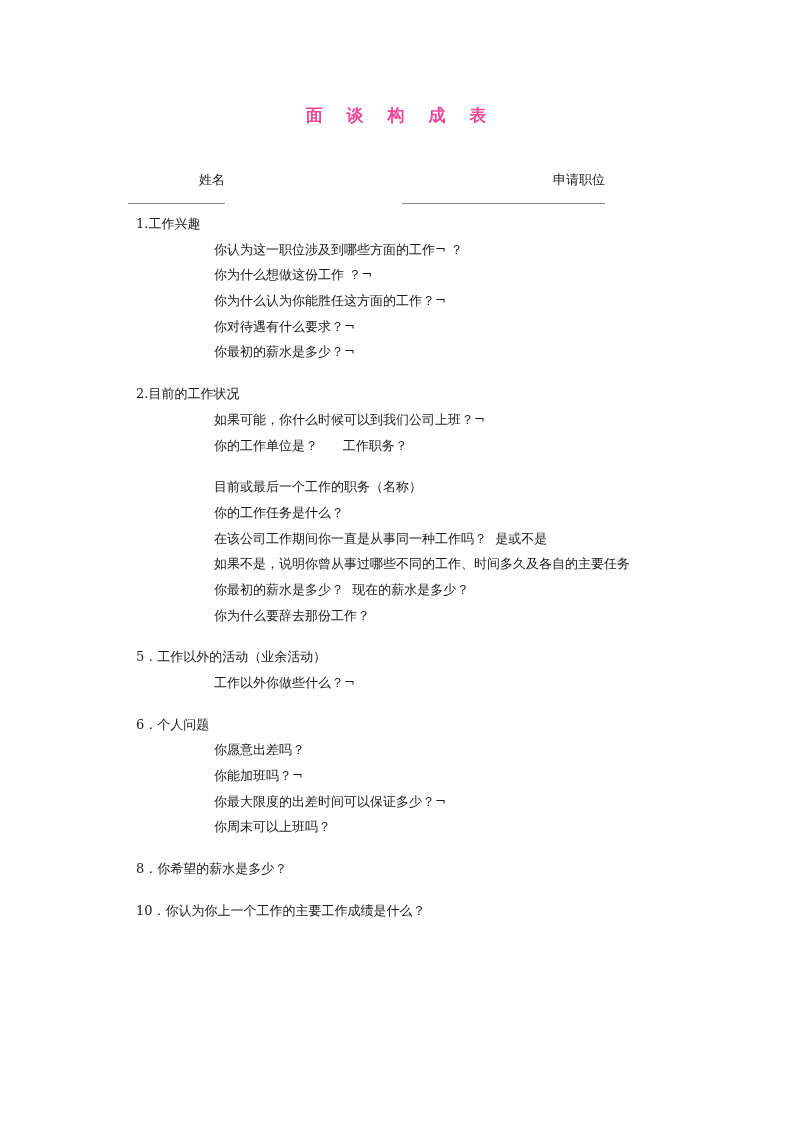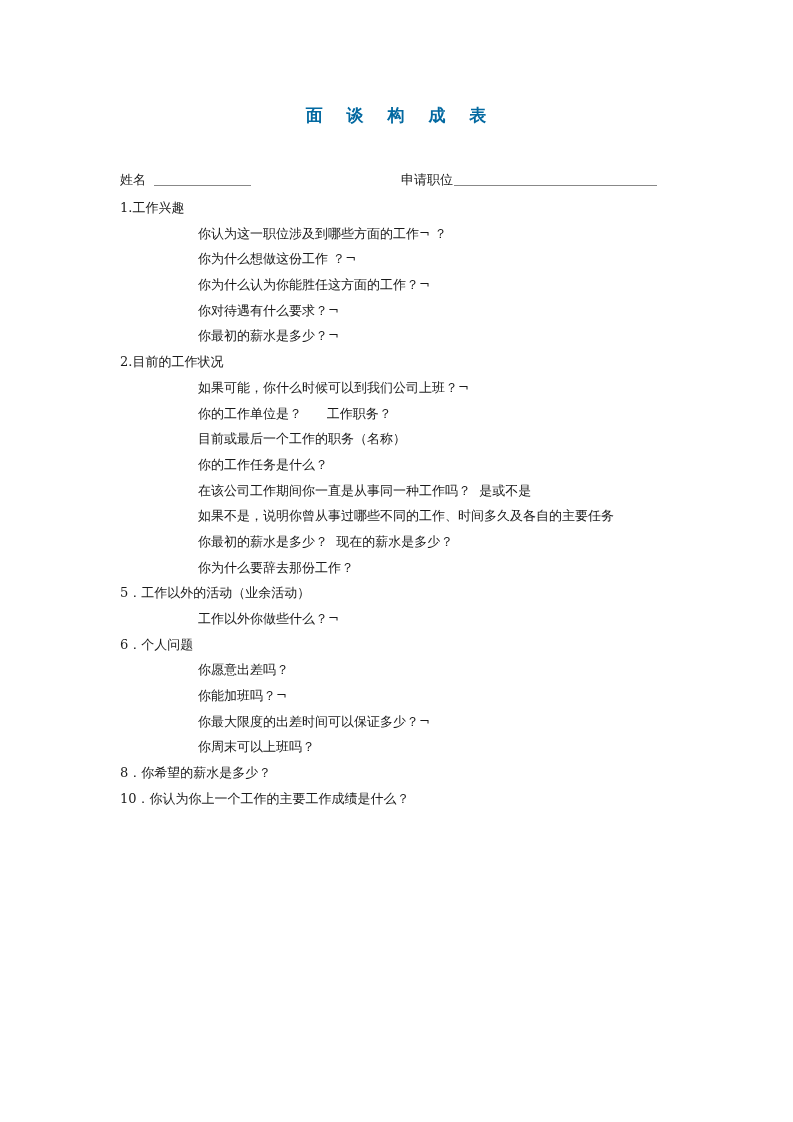--- a/index.html
+++ b/index.html
@@ -26,34 +26,36 @@
       top: 104px;
       left: 0;
       width: 793px;
       text-align: center;
       font-family: "DejaVu Sans", "Liberation Sans", sans-serif;
       font-weight: bold;
       font-size: 17px;
       letter-spacing: 9px;
       padding-left: 8px;
       box-sizing: border-box;
-      color: #0369a1;
+      color: #ec4899;
     }
     .fields {
       position: absolute;
       top: 171px;
       left: 120px;
       width: 540px;
       height: 20px;
       font-size: 13px;
     }
     .field {
       position: absolute;
       top: 0;
       display: flex;
+      align-items: flex-end;
+      flex-direction: column;
     }
     .field-name { left: 0; }
     .field-position { left: 281px; }
     .field-label {
       white-space: nowrap;
       line-height: 18px;
     }
     .blank-line {
       border-bottom: 1px solid #888;
       height: 14px;
@@ -63,21 +65,21 @@
     .field-position .blank-line { width: 203px; margin-left: 1px; }
 
     .content {
       position: absolute;
       top: 195px;
       left: 120px;
       width: 600px;
       font-size: 13px;
     }
     .section {
-      margin: 0;
+      margin: 16px;
     }
     .section-heading {
       height: 25.7px;
       line-height: 25.7px;
       white-space: nowrap;
     }
     .q {
       height: 25.7px;
       line-height: 25.7px;
       padding-left: 78px;

